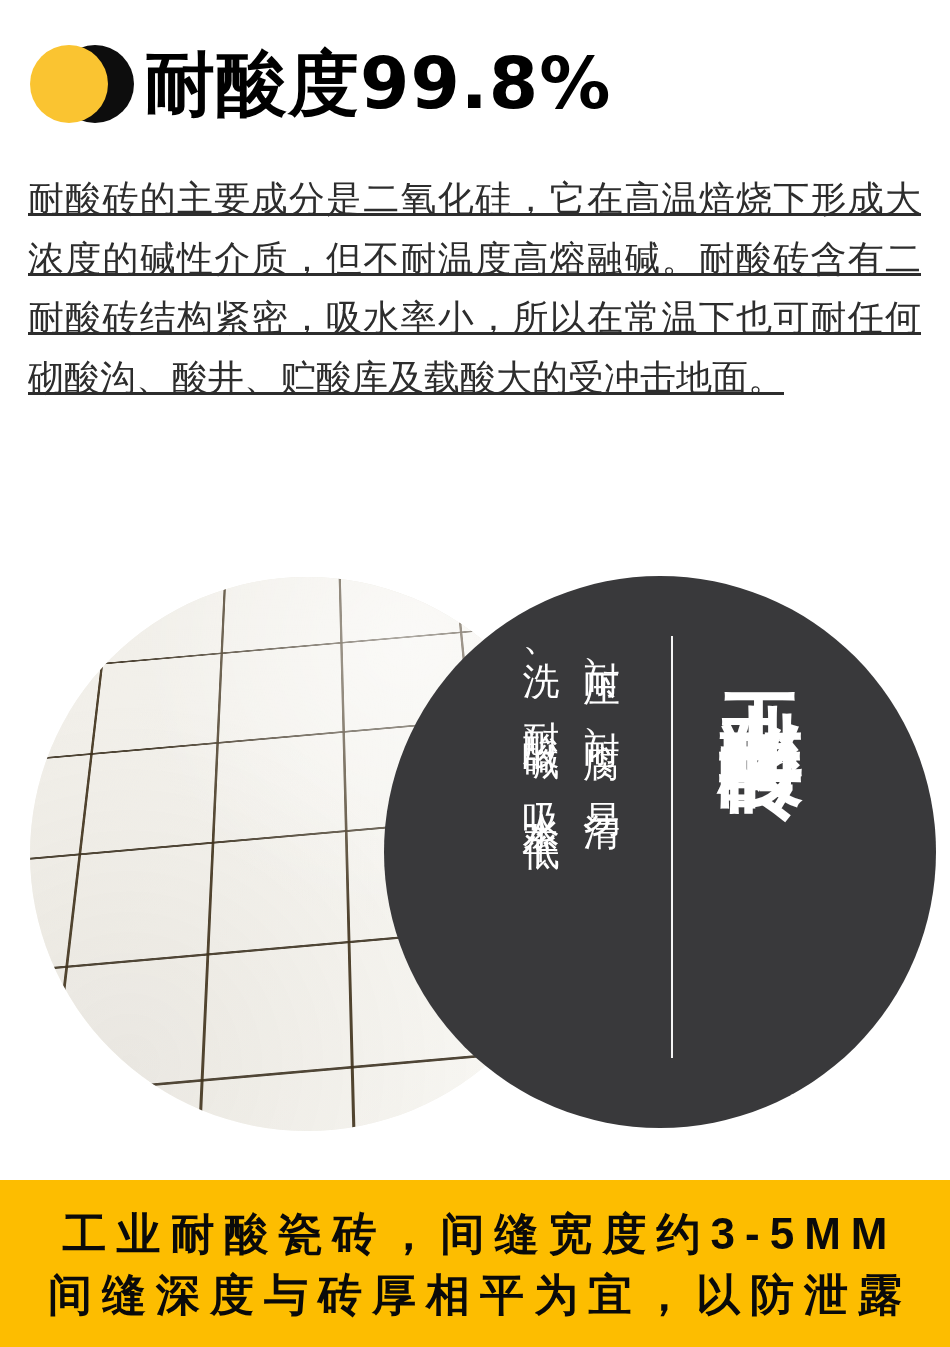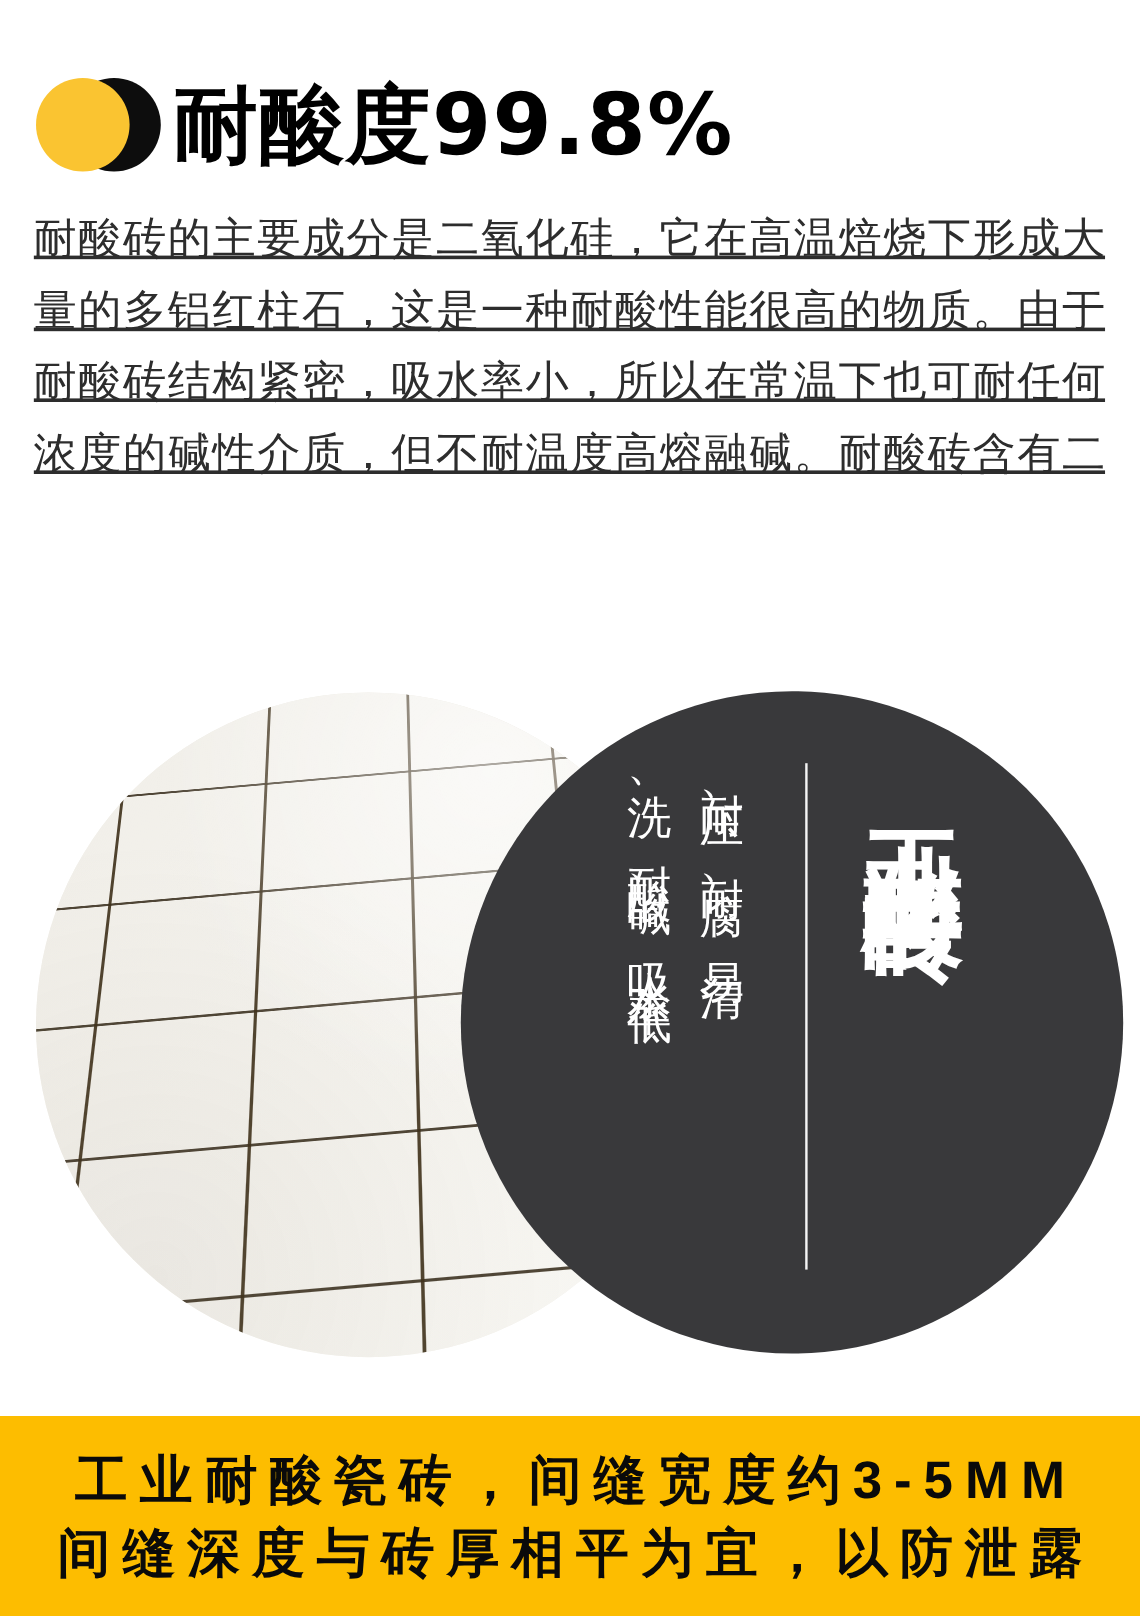--- a/index.html
+++ b/index.html
@@ -6,21 +6,21 @@
   body{
     width:950px;height:1347px;
     background:#ffffff;
     font-family:"Liberation Sans", sans-serif;
     position:relative;overflow:hidden;
     -webkit-font-smoothing:antialiased;
   }
   .page{position:absolute;inset:0;}
 
   
-  .header{position:absolute;top:60px;left:28px;height:88px;display:flex;align-items:center;text-align:center;}
+  .header{position:absolute;top:40px;left:28px;height:88px;display:flex;align-items:center;text-align:center;}
   .icon-wrap{position:relative;width:108px;height:82px;flex:0 0 auto;}
   .icon-circle{position:absolute;width:78px;height:78px;border-radius:50%;top:2px;}
   .icon-circle.black{left:28px;background:#0d0d0d;}
   .icon-circle.yellow{left:2px;background:#fac431;}
   .page-title{
     margin:0 0 0 8px;
     font-size:71px;font-weight:900;color:#000;
     letter-spacing:1px;line-height:82px;white-space:nowrap;
     font-family:"DejaVu Sans","Liberation Sans",sans-serif;
   }
@@ -102,23 +102,23 @@
   <header class="header">
     <span class="icon-wrap">
       <span class="icon-circle black"></span>
       <span class="icon-circle yellow"></span>
     </span>
     <h1 class="page-title">耐酸度99.8%</h1>
   </header>
 
   <section class="intro">
     <div class="intro-line">耐酸砖的主要成分是二氧化硅，它在高温焙烧下形成大</div>
-    <div class="intro-line">量的多铝红柱石，这是一种耐酸性能很高的物质。由于</div>
+    <div class="intro-line">浓度的碱性介质，但不耐温度高熔融碱。耐酸砖含有二</div>
     <div class="intro-line">耐酸砖结构紧密，吸水率小，所以在常温下也可耐任何</div>
-    <div class="intro-line">浓度的碱性介质，但不耐温度高熔融碱。耐酸砖含有二</div>
+    <div class="intro-line last">砌酸沟、酸井、贮酸库及载酸大的受冲击地面。</div>
   </section>
 
   <section class="hero">
 
     <div class="photo-circle">
       <div class="tiles-grid"></div>
       <div class="photo-light"></div>
     </div>
 
     <div class="dark-circle">

